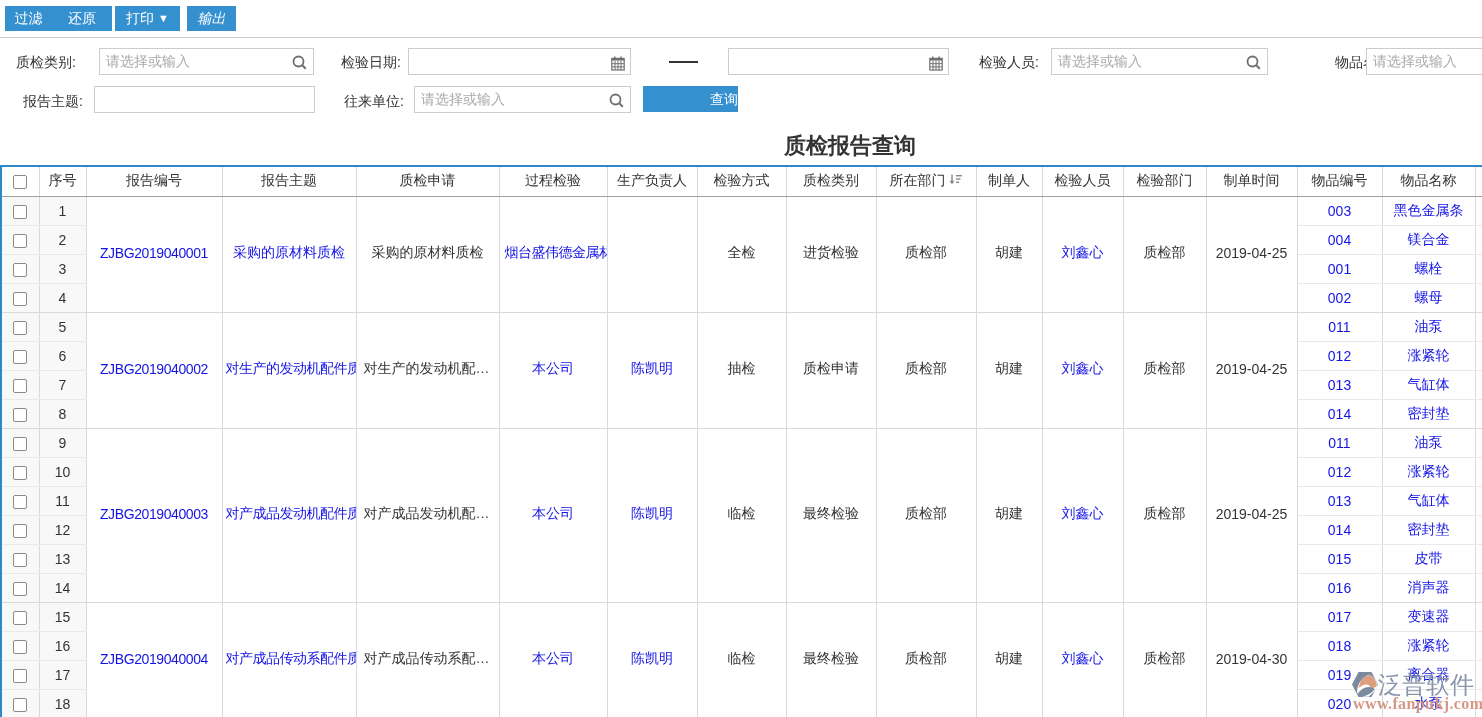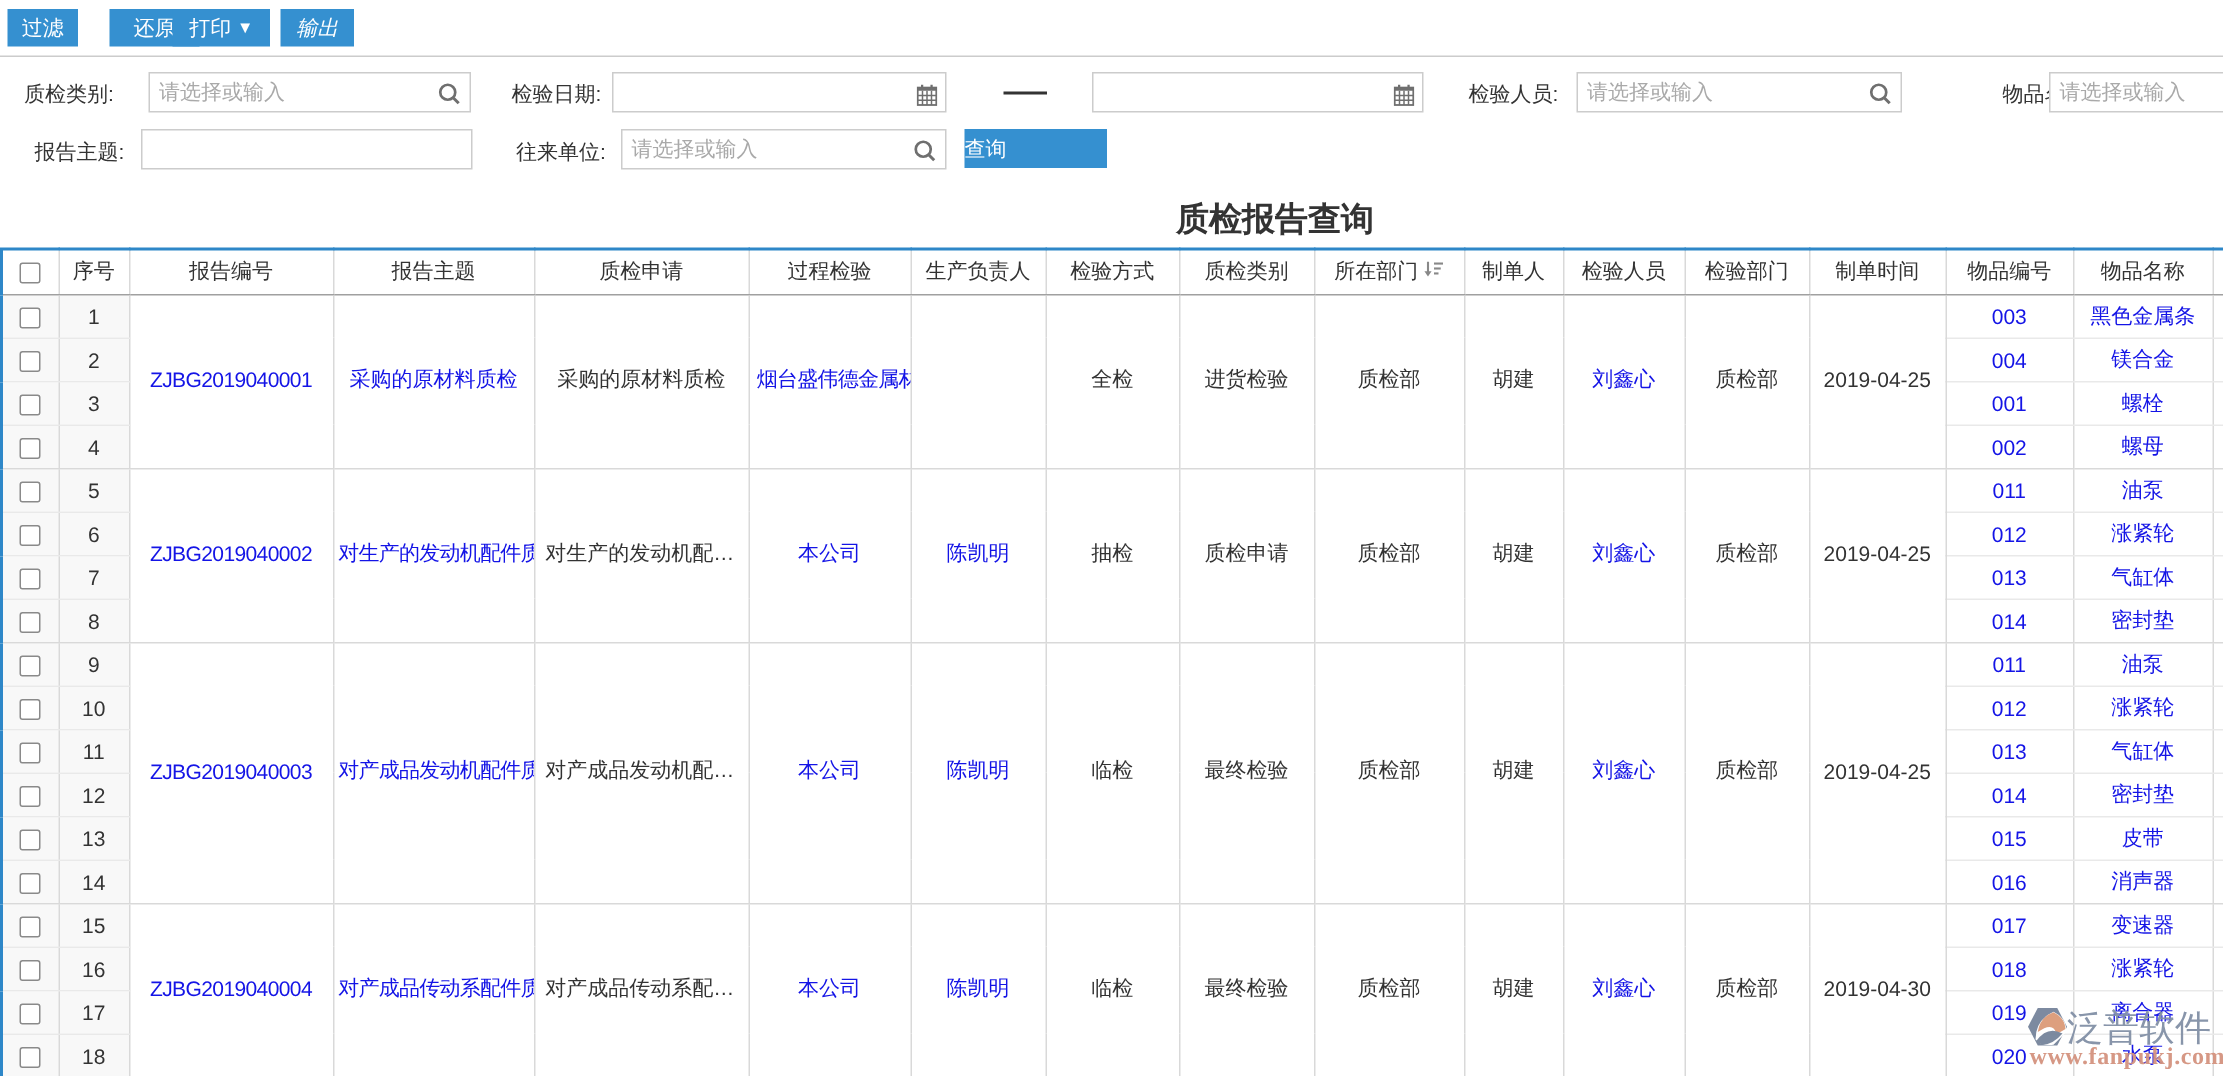--- a/index.html
+++ b/index.html
@@ -7,21 +7,21 @@
   font-family:"Liberation Sans", sans-serif; }
 .btn { position:absolute; top:6px; height:25px; background:#3590d0; color:#fff;
   font-size:14px; line-height:25px; text-align:center; border-radius:0; }
 #toolbar-sep { position:absolute; left:0; top:37px; width:1482px; height:1px; background:#cccccc; }
 .flabel { position:absolute; font-size:14px; color:#333; white-space:nowrap; }
 .finput { position:absolute; height:27px; border:1px solid #ccc; background:#fff; }
 .ph { position:absolute; left:6px; top:4px; font-size:14px; color:#a9a9a9; }
 .sicon { position:absolute; right:5px; top:6px; }
 .cicon { position:absolute; right:5px; top:7px; }
 #qbtn { position:absolute; left:643px; top:86px; width:95px; height:26px; background:#3590d0;
-  color:#fff; font-size:14px; line-height:26px; text-align:left; }
+  color:#fff; font-size:14px; line-height:26px; text-align:right; }
 #title { position:absolute; left:0; top:131px; width:1700px; text-align:center;
   font-size:22px; font-weight:bold; color:#333; }
 #tblwrap { position:absolute; left:0; top:165px; width:1700px; }
 table { border-collapse:collapse; table-layout:fixed; width:1700px; }
 td,th { font-size:14px; color:#333; text-align:center; vertical-align:middle;
   overflow:hidden; white-space:nowrap; padding:0; }
 th { font-weight:normal; height:30px; border-bottom:1px solid #a0a0a0; }
 td { height:29px; }
 .cv { border-right:1px solid #d9d9d9; }
 .rb { border-bottom:1px solid #e9e9e9; }
@@ -30,21 +30,21 @@
 .cb { display:inline-block; width:14px; height:14px; border:1px solid #8a8a8a;
   border-radius:2px; background:#fff; vertical-align:middle; }
 .ell { overflow:hidden; text-overflow:ellipsis; white-space:nowrap; }
 .fz { background:#f8f8f8; }
 td[rowspan] { padding-bottom:3px; }
 .clip { overflow:hidden; white-space:nowrap; letter-spacing:-0.5px; }
 </style>
 </head>
 <body>
 <div class="btn" style="left:5px;width:47px;">过滤</div>
-<div class="btn" style="left:73px;width:60px;">还原</div>
+<div class="btn" style="left:52px;width:60px;">还原</div>
 <div class="btn" style="left:115px;width:65px;">打印 <span style="font-size:11px;vertical-align:1px;">▼</span></div>
 <div class="btn" style="left:187px;width:49px;font-style:italic;">输出</div>
 <div id="toolbar-sep"></div>
 
 <div class="flabel" style="left:16px;top:54px;">质检类别:</div>
 <div class="finput" style="left:99px;top:48px;width:215px;">
   <span class="ph">请选择或输入</span>
   <svg class="sicon" width="16" height="16" viewBox="0 0 16 16">
       <circle cx="6.5" cy="6.5" r="5" fill="none" stroke="#6f6f6f" stroke-width="1.8"></circle>
       <line x1="10.3" y1="10.3" x2="13.8" y2="13.8" stroke="#6f6f6f" stroke-width="2"></line>

